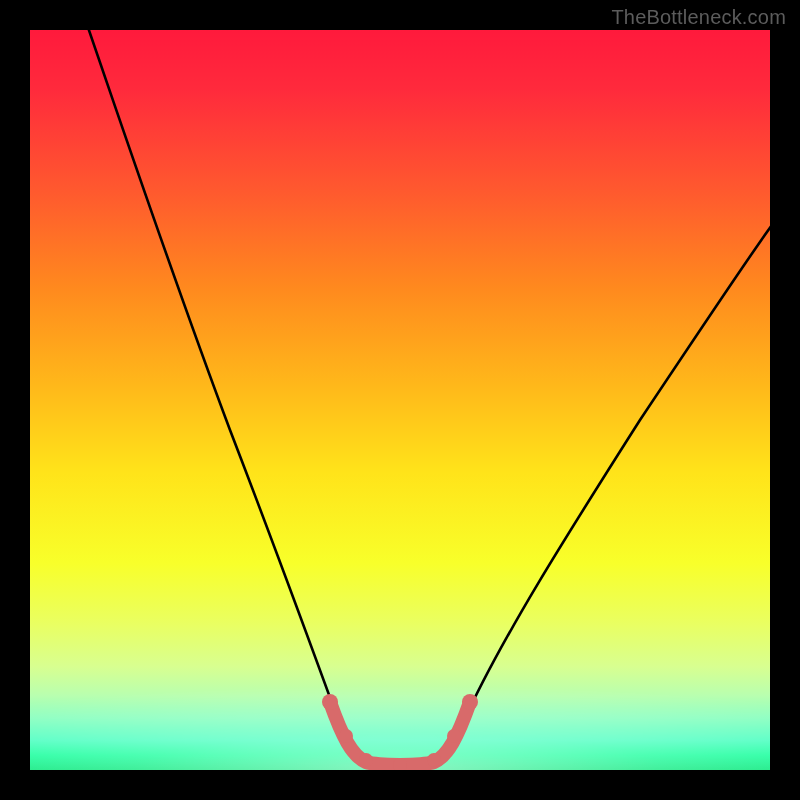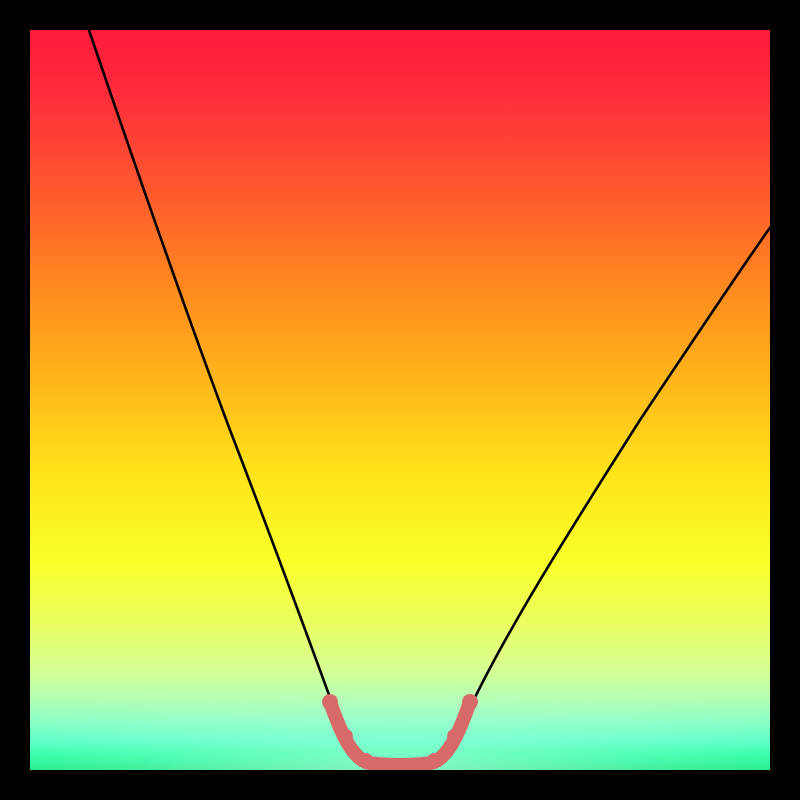--- a/index.html
+++ b/index.html
@@ -71,20 +71,21 @@
     font-size: 20px;
     font-weight: 500;
     letter-spacing: 0.2px;
     user-select: none;
   }
 </style>
 </head>
 <body>
 
 <div class="frame">
+  <div class="watermark">TheBottleneck.com</div>
 
   <div class="plot-area">
     <div class="gradient"></div>
     <div class="glow"></div>
 
     <svg class="curve" viewBox="0 0 740 740">
       <path d="M 52 -20
                C 90 90, 140 240, 200 400
                C 250 530, 290 640, 310 695
                C 320 720, 330 732, 345 735

